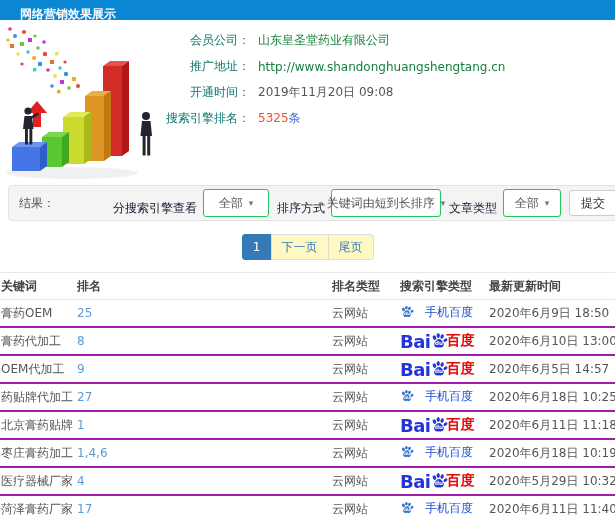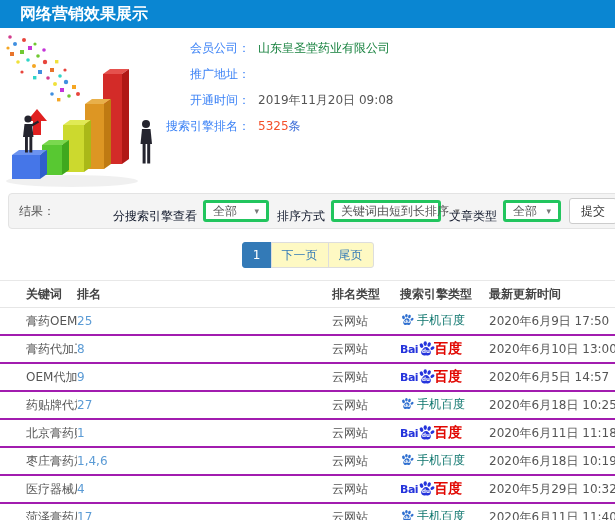--- a/index.html
+++ b/index.html
@@ -2,71 +2,71 @@
 <html><head>
 <meta charset="utf-8">
 <style>
   html,body{margin:0;padding:0;}
   body{
     width:615px;height:520px;overflow:hidden;background:#fff;
     font-family:"DejaVu Sans","Liberation Sans",sans-serif;
     font-size:12px;color:#333;position:relative;
   }
   
-  .titlebar{height:28px;background:#0a86d2;color:#fff;line-height:28px;
-    padding-left:20px;font-size:16px;font-weight:bold;}
+  .titlebar{height:20px;background:#0a86d2;color:#fff;line-height:28px;
+    padding-left:20px;font-size:12px;font-weight:bold;}
   
   .info{position:relative;height:165px;}
   .hero{position:absolute;left:0;top:4px;}
   .fields{position:absolute;left:150px;top:12px;}
   .field-row{display:flex;align-items:center;height:17px;margin-bottom:9px;}
-  .field-label{width:100px;text-align:right;color:#3b82f6;white-space:nowrap;}
+  .field-label{width:100px;text-align:right;color:#0f766e;white-space:nowrap;}
   .field-value{margin-left:8px;white-space:nowrap;color:#555;}
   a.link{color:#15803d;text-decoration:none;cursor:pointer;}
   .hl-num{color:#f4502a;}
   .hl-suffix{color:#3f6fd8;}
   
   .filter-bar{display:flex;align-items:center;box-sizing:border-box;
     margin-left:8px;width:630px;height:36px;background:#f4f4f4;
     border:1px solid #e3e3e3;border-radius:4px 0 0 4px;padding:0 20px 0 10px;}
   .result-label{color:#555;}
   .filter-controls{margin-left:auto;display:flex;align-items:center;}
   .flabel{font-weight:normal;color:#0f172a;white-space:nowrap;margin:10px 6px 0 8px;}
-  .select{display:inline-flex;align-items:center;justify-content:space-between;
-    box-sizing:border-box;background:#fff;border:3px solid #22c55e;border-radius:3px;
-    height:22px;padding:0 7px;color:#555;cursor:pointer;white-space:nowrap;}
+  .select{display:inline-flex;align-items:center;justify-content:center;
+    box-sizing:border-box;background:#fff;border:1px solid #22c55e;border-radius:3px;
+    height:28px;padding:0 7px;color:#555;cursor:pointer;white-space:nowrap;}
   .w-s{width:66px}.w-m{width:110px}.w-xs{width:58px}
   .caret{color:#777;font-size:9px;margin-left:6px;font-style:normal;}
   .submit-btn{height:26px;box-sizing:border-box;margin-left:8px;padding:0 11px;
     background:#fff;border:1px solid #ccc;border-radius:3px;font-size:12px;
     color:#333;cursor:pointer;font-family:inherit;}
   
   .pagination{display:flex;justify-content:center;margin:13px 0 12px;}
   .page{box-sizing:border-box;min-width:30px;height:26px;line-height:24px;
     padding:0 10px;border:1px solid #ddd;background:#fef9c3;color:#337ab7;
     text-align:center;cursor:pointer;margin-left:-1px;}
   .page.active{background:#337ab7;border-color:#337ab7;color:#fff;
     border-radius:3px 0 0 3px;margin-left:0;}
   .page.last{border-radius:0 3px 3px 0;}
   
   table{width:615px;border-collapse:collapse;table-layout:fixed;font-size:12px;}
   th{height:26px;text-align:left;font-weight:bold;color:#444;padding:0;
      border-top:1px solid #e8e8e8;border-bottom:1px solid #e6e6e6;}
   td{height:26px;padding:0;border-bottom:2px solid #a21caf;color:#444;
      white-space:nowrap;overflow:hidden;vertical-align:middle;}
-  th:first-child,td:first-child{padding-left:26px;}
+  th:first-child,td:first-child{padding-left:1px;}
   .c-kw{color:#555;}
   .c-rank{color:#5b9bd5;cursor:pointer;}
   .c-type,.c-time{color:#555;}
   .bd-logo{display:inline-flex;align-items:center;}
-  .bd-bai{color:#2534dc;font-weight:bold;font-size:11px;letter-spacing:-.5px;}
+  .bd-bai{color:#2534dc;font-weight:bold;font-size:18px;letter-spacing:-.5px;}
   .bd-du{color:#e10601;font-weight:bold;font-size:14px;}
   .bd-logo svg{margin:0 -1px;vertical-align:middle;}
   .mb-logo{display:inline-flex;align-items:center;}
-  .mb-text{color:#0f766e;margin-left:3px;font-family:Liberation Serif, serif;}
+  .mb-text{color:#1d4ed8;margin-left:11px;font-family:Liberation Serif, serif;}
 </style>
 </head>
 <body>
 
 <div class="titlebar">
   <span>网络营销效果展示</span>
 </div>
 
 <div class="info">
 
@@ -156,20 +156,21 @@
     </g>
   </svg>
 
   <div class="fields">
     <div class="field-row">
       <span class="field-label">会员公司：</span>
       <a class="field-value link">山东皇圣堂药业有限公司</a>
     </div>
     <div class="field-row">
       <span class="field-label">推广地址：</span>
+      <a class="field-value link">http://www.shandonghuangshengtang.cn</a>
     </div>
     <div class="field-row">
       <span class="field-label">开通时间：</span>
       <span class="field-value">2019年11月20日 09:08</span>
     </div>
     <div class="field-row">
       <span class="field-label">搜索引擎排名：</span>
       <span class="field-value">
         <span class="hl-num">5325</span><span class="hl-suffix">条</span>
       </span>
@@ -231,21 +232,21 @@
     <svg width="14" height="14" viewBox="0 0 24 24">
     <ellipse cx="6" cy="7.5" rx="2.3" ry="3.2" transform="rotate(-22 6 7.5)" fill="#2e6fd0"></ellipse>
     <ellipse cx="11" cy="4.8" rx="2.2" ry="3.1" fill="#2e6fd0"></ellipse>
     <ellipse cx="16.2" cy="6" rx="2.2" ry="3.1" transform="rotate(18 16.2 6)" fill="#2e6fd0"></ellipse>
     <ellipse cx="20.6" cy="10.8" rx="2" ry="2.8" transform="rotate(52 20.6 10.8)" fill="#2e6fd0"></ellipse>
     <path d="M12 9.2c-2.8 0-3.6 2.1-5.2 4.1-1.7 2.1-1.8 5.3.6 6.7 1.9 1.1 3.3.2 4.6.2 1.3 0 2.7.9 4.6-.2 2.4-1.4 2.3-4.6.6-6.7-1.6-2-2.4-4.1-5.2-4.1z" fill="#2e6fd0"></path>
     <text x="12" y="17.6" text-anchor="middle" font-size="7.5" font-weight="bold" fill="#fff">du</text>
   </svg>
             <span class="mb-text">手机百度</span>
           </span></td>
-        <td class="c-time">2020年6月9日 17:50</td>
+        <td class="c-time">2020年6月9日 18:50</td>
       </tr>
       <tr>
         <td class="c-kw">膏药代加工</td>
         <td class="c-rank">8</td>
         <td class="c-type">云网站</td>
         <td class="c-engine"><span class="bd-logo">
       <span class="bd-bai">Bai</span>
             <svg width="18" height="18" viewBox="0 0 24 24">
     <ellipse cx="6" cy="7.5" rx="2.3" ry="3.2" transform="rotate(-22 6 7.5)" fill="#2534dc"></ellipse>
     <ellipse cx="11" cy="4.8" rx="2.2" ry="3.1" fill="#2534dc"></ellipse>

